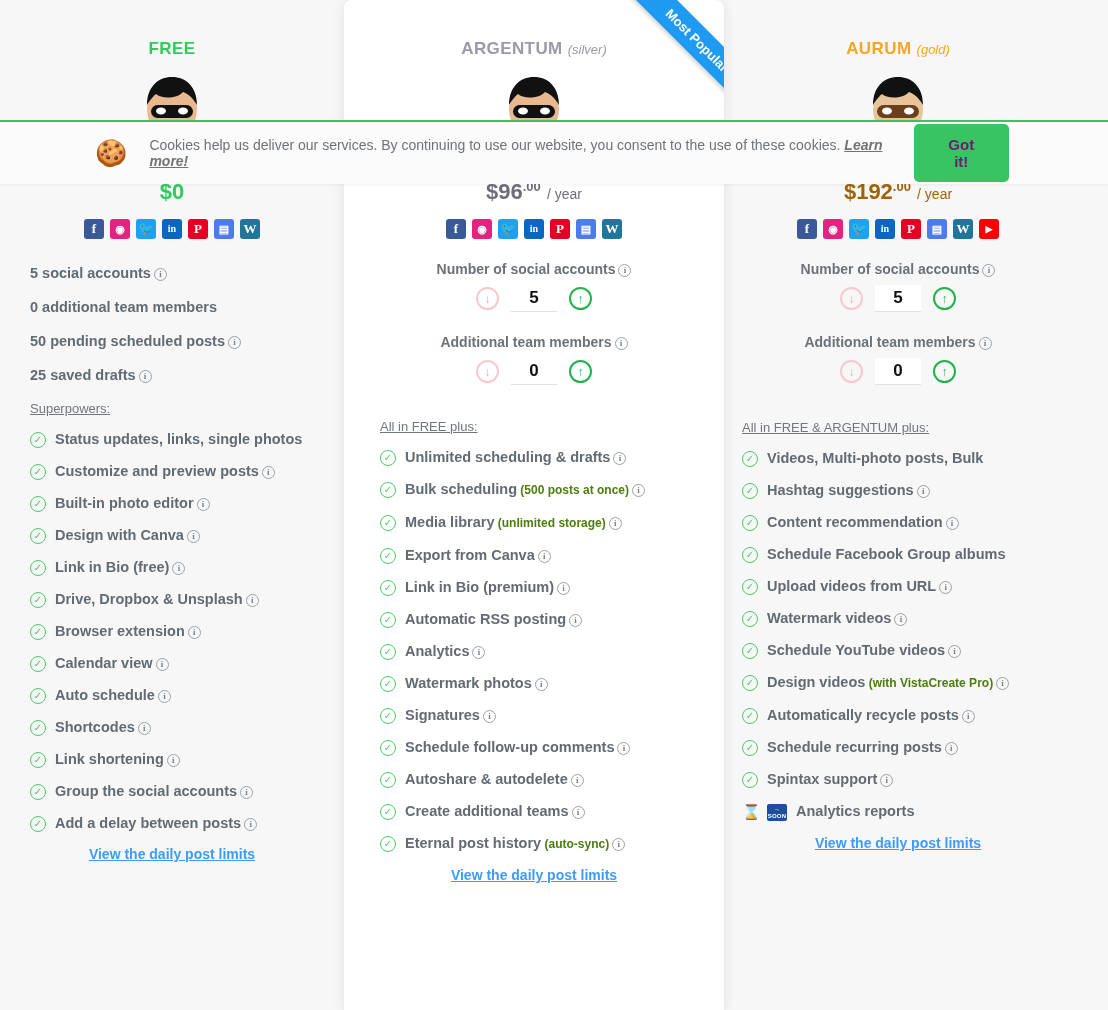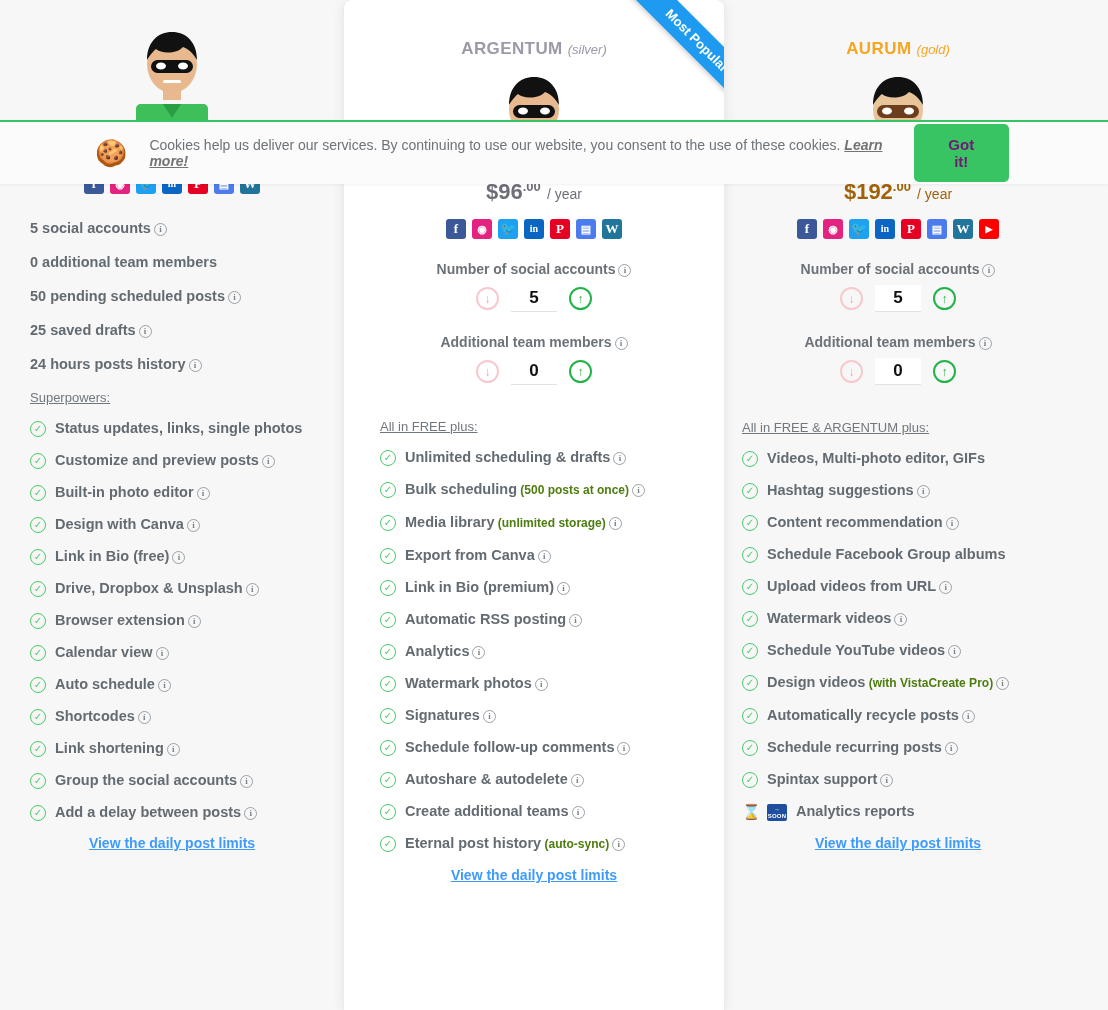--- a/index.html
+++ b/index.html
@@ -111,20 +111,23 @@
   .cookie-btn { margin-left: auto; margin-right: 99px; background: #38c463; color: #701a75;
                 border: none; border-radius: 5px; padding: 12px 26px; font-size: 15px;
                 font-weight: bold; font-family: "Liberation Sans", sans-serif; cursor: pointer; }
 </style>
 </head>
 <body>
 
 <div class="pricing-wrap">
 
   <div class="plan-col free">
+    <div class="plan-title">
+      <span>FREE</span>
+    </div>
     <div class="avatar-zone">
       <svg class="avatar" width="74" height="112" viewBox="0 0 74 112">
         <ellipse cx="37" cy="44" rx="25" ry="29" fill="#e8b98f"></ellipse>
         <path d="M12 40c0-18 11-28 25-28s25 10 25 28c0 0-6-11-14-13-6 7-22 7-27 2-5 4-9 11-9 11z" fill="#111"></path>
         <rect x="16" y="40" width="42" height="13" rx="6.5" fill="#111"></rect>
         <ellipse cx="26" cy="46" rx="5" ry="3.5" fill="#fff"></ellipse>
           <ellipse cx="48" cy="46" rx="5" ry="3.5" fill="#fff"></ellipse>
         <rect x="28" y="60" width="18" height="3" rx="1.5" fill="#fff"></rect>
         <rect x="28" y="70" width="18" height="10" fill="#e8b98f"></rect>
         <path d="M6 84h62c3 0 5 2 5 5v23H1V89c0-3 2-5 5-5z" fill="#3fbf5a"></path>
@@ -142,21 +145,20 @@
         <span class="sicon" style="background: rgb(230, 0, 35);">P</span>
         <span class="sicon" style="background: rgb(75, 123, 236); font-size: 11px;">▤</span>
         <span class="sicon" style="background: rgb(33, 117, 155);">W</span>
       </div>
 
     <ul class="specs">
         <li><span>5 social accounts</span><span class="info">i</span></li>
         <li><span>0 additional team members</span></li>
         <li><span>50 pending scheduled posts</span><span class="info">i</span></li>
         <li><span>25 saved drafts</span><span class="info">i</span></li>
-        <li><span>24 hours posts history</span><span class="info">i</span></li>
       </ul>
 
     <div style="margin:8px 0 0 30px;">
       <div class="feat-head">Superpowers:</div>
       <ul class="feat-list">
           <li>
             <span class="check">✓</span>
             <span class="txt">Status updates, links, single photos</span>
           </li>
           <li>
@@ -376,21 +378,21 @@
             <button class="arrow-btn arrow-up">↑</button>
           </div>
         </div>
       </div>
 
     <div style="margin:35px 0 0 18px;">
       <div class="feat-head">All in FREE &amp; ARGENTUM plus:</div>
       <ul class="feat-list">
           <li>
             <span class="check">✓</span>
-            <span class="txt">Videos, Multi-photo editor, GIFs</span>
+            <span class="txt">Videos, Multi-photo posts, Bulk</span>
           </li>
           <li>
             <span class="check">✓</span>
             <span class="txt">Hashtag suggestions<span class="info">i</span></span>
           </li>
           <li>
             <span class="check">✓</span>
             <span class="txt">Content recommendation<span class="info">i</span></span>
           </li>
           <li>

